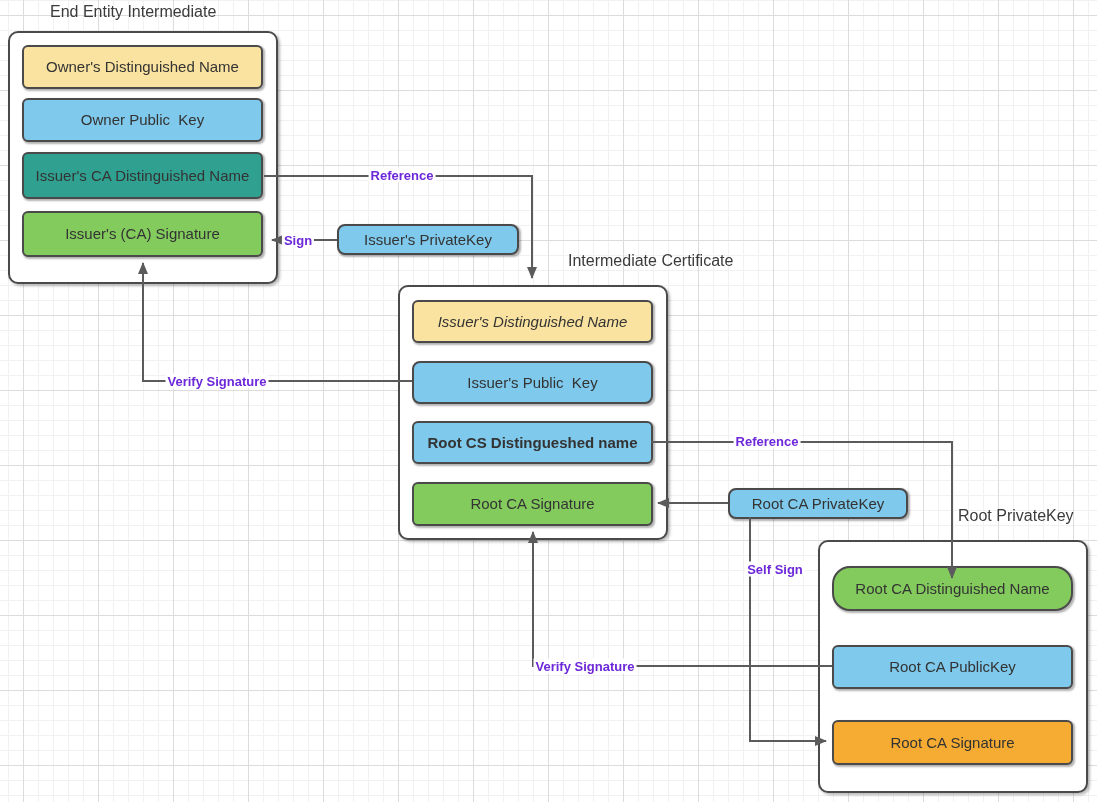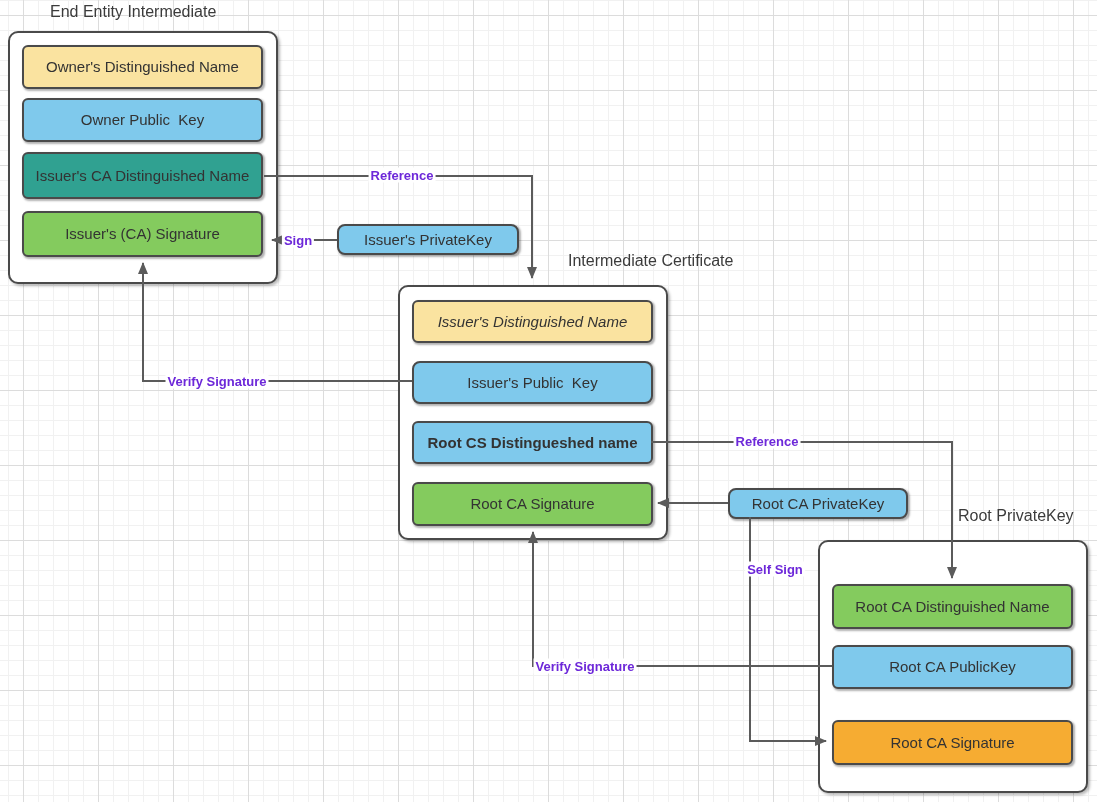--- a/index.html
+++ b/index.html
@@ -41,21 +41,21 @@
   .ee-f1{left:22px;top:45px;width:237px;height:40px;}
   .ee-f2{left:22px;top:98px;width:237px;height:40px;}
   .ee-f3{left:22px;top:152px;width:237px;height:43px;}
   .ee-f4{left:22px;top:211px;width:237px;height:42px;}
   
   .int-f1{left:412px;top:300px;width:237px;height:39px;font-style:italic;}
   .int-f2{left:412px;top:361px;width:237px;height:39px;border-radius:8px;}
   .int-f3{left:412px;top:421px;width:237px;height:39px;font-weight:bold;}
   .int-f4{left:412px;top:482px;width:237px;height:40px;}
   
-  .root-f1{left:832px;top:584px;width:237px;height:41px;}
+  .root-f1{left:832px;top:566px;width:237px;height:41px;border-radius:18px;}
   .root-f2{left:832px;top:645px;width:237px;height:40px;}
   .root-f3{left:832px;top:720px;width:237px;height:41px;}
   
   .keybox{
     position:absolute;border:2.5px solid #4a4a4a;border-radius:8px;background:#7fc9ec;
     display:flex;align-items:center;justify-content:center;text-align:center;
     font-size:15px;color:#333333;box-shadow:1.5px 1.5px 2px rgba(0,0,0,0.3);
   }
   .key-issuer{left:337px;top:224px;width:178px;height:27px;}
   .key-root{left:728px;top:488px;width:176px;height:27px;}

